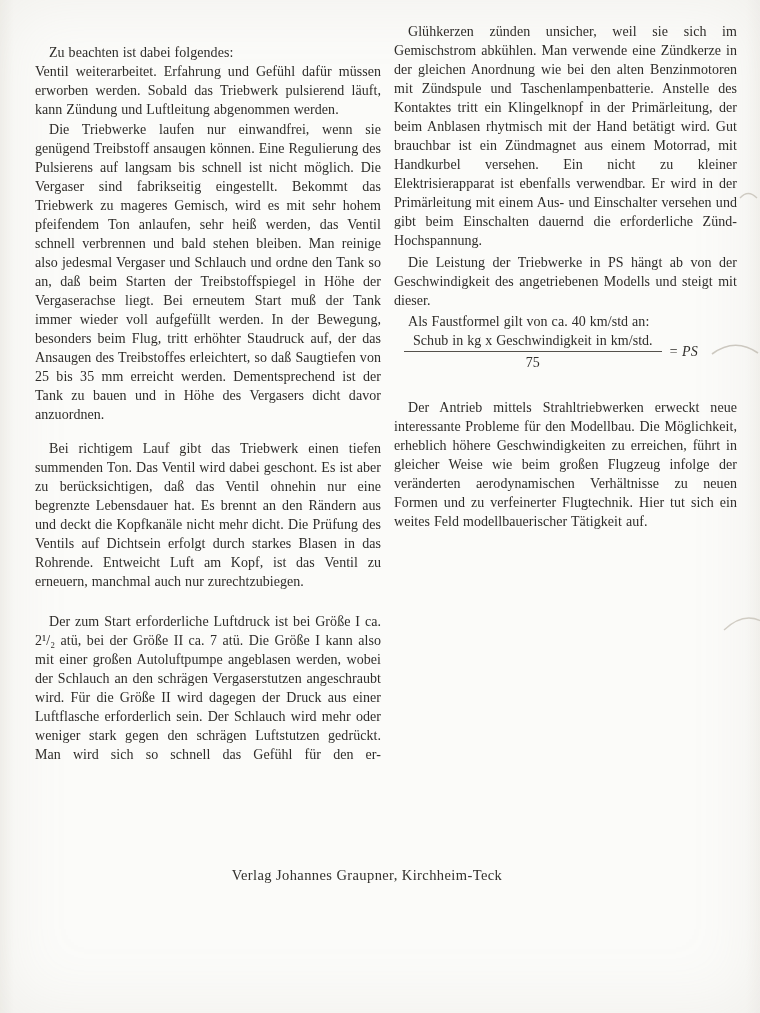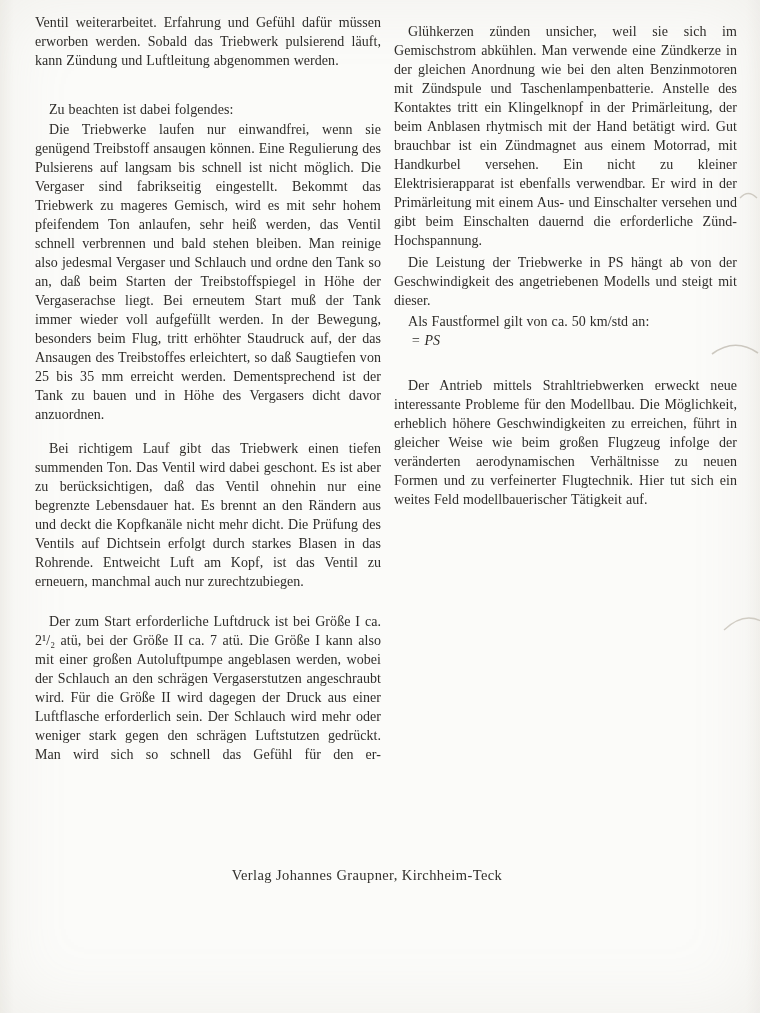--- a/index.html
+++ b/index.html
@@ -28,32 +28,36 @@
           font-size:14.5px;letter-spacing:.4px;color:#33312d;}
   .artifacts{position:absolute;left:0;top:0;pointer-events:none;opacity:.8;}
 </style>
 </head>
 <body>
 
 <div class="page">
 
   <div class="content">
     <div class="col">
+        <p class="para ind" style="margin-top: 30px;"><span>Zu beachten ist dabei folgendes:</span></p>
         <p class="para" style="margin-top: 0px;"><span>Ventil weiterarbeitet. Erfahrung und Gefühl dafür müssen erworben werden. Sobald das Triebwerk pulsierend läuft, kann Zündung und Luftleitung abgenommen werden.</span></p>
-        <p class="para ind" style="margin-top: 30px;"><span>Zu beachten ist dabei folgendes:</span></p>
         <p class="para ind" style="margin-top: 1px;"><span>Die Triebwerke laufen nur einwandfrei, wenn sie genügend Treibstoff ansaugen können. Eine Regulierung des Pulsierens auf langsam bis schnell ist nicht möglich. Die Vergaser sind fabrikseitig eingestellt. Bekommt das Triebwerk zu mageres Gemisch, wird es mit sehr hohem pfeifendem Ton anlaufen, sehr heiß werden, das Ventil schnell verbrennen und bald stehen bleiben. Man reinige also jedesmal Vergaser und Schlauch und ordne den Tank so an, daß beim Starten der Treibstoffspiegel in Höhe der Vergaserachse liegt. Bei erneutem Start muß der Tank immer wieder voll aufgefüllt werden. In der Bewegung, besonders beim Flug, tritt erhöhter Staudruck auf, der das Ansaugen des Treibstoffes erleichtert, so daß Saugtiefen von 25 bis 35 mm erreicht werden. Dementsprechend ist der Tank zu bauen und in Höhe des Vergasers dicht davor anzuordnen.</span></p>
         <p class="para ind" style="margin-top: 15px;"><span>Bei richtigem Lauf gibt das Triebwerk einen tiefen summenden Ton. Das Ventil wird dabei geschont. Es ist aber zu berücksichtigen, daß das Ventil ohnehin nur eine begrenzte Lebensdauer hat. Es brennt an den Rändern aus und deckt die Kopfkanäle nicht mehr dicht. Die Prüfung des Ventils auf Dichtsein erfolgt durch starkes Blasen in das Rohrende. Entweicht Luft am Kopf, ist das Ventil zu erneuern, manchmal auch nur zurechtzubiegen.</span></p>
         <p class="para ind cont" style="margin-top: 21px;"><span>Der zum Start erforderliche Luftdruck ist bei Größe I ca. 2¹/₂ atü, bei der Größe II ca. 7 atü. Die Größe I kann also mit einer großen Autoluftpumpe angeblasen werden, wobei der Schlauch an den schrägen Vergaserstutzen angeschraubt wird. Für die Größe II wird dagegen der Druck aus einer Luftflasche erforderlich sein. Der Schlauch wird mehr oder weniger stark gegen den schrägen Luftstutzen gedrückt. Man wird sich so schnell das Gefühl für den er-</span></p>
       </div>
     <div class="col col-right">
         <p class="para ind" style="margin-top: 9px;"><b>Glüh</b><span>kerzen zünden unsicher, weil sie sich im Gemischstrom abkühlen. Man verwende eine </span><b>Zünd</b><span>kerze in der gleichen Anordnung wie bei den alten Benzinmotoren mit Zündspule und Taschenlampenbatterie. Anstelle des Kontaktes tritt ein Klingelknopf in der Primärleitung, der beim Anblasen rhytmisch mit der Hand betätigt wird. Gut brauchbar ist ein Zündmagnet aus einem Motorrad, mit Handkurbel versehen. Ein nicht zu kleiner Elektrisierapparat ist ebenfalls verwendbar. Er wird in der Primärleitung mit einem Aus- und Einschalter versehen und gibt beim Einschalten dauernd die erforderliche Zünd-Hochspannung.</span></p>
         <p class="para ind" style="margin-top: 3px;"><span>Die Leistung der Triebwerke in PS hängt ab von der Geschwindigkeit des angetriebenen Modells und steigt mit dieser.</span></p>
         <div style="margin-top: 2px;">
-          <div class="para ind">Als Faustformel gilt von ca. 50 km/std an:</div>
+          <div class="para ind">Als Faustformel gilt von ca. 40 km/std an:</div>
           <div class="formula-row">
+            <div class="frac">
+              <div class="frac-num">Schub in kg x Geschwindigkeit in km/std.</div>
+              <div class="frac-den">75</div>
+            </div>
             <div class="frac-res">= PS</div>
           </div>
         </div>
         <p class="para ind" style="margin-top: 26px;"><span>Der Antrieb mittels Strahltriebwerken erweckt neue interessante Probleme für den Modellbau. Die Möglichkeit, erheblich höhere Geschwindigkeiten zu erreichen, führt in gleicher Weise wie beim großen Flugzeug infolge der veränderten aerodynamischen Verhältnisse zu neuen Formen und zu verfeinerter Flugtechnik. Hier tut sich ein weites Feld modellbauerischer Tätigkeit auf.</span></p>
       </div>
   </div>
 
   <svg class="artifacts" width="760" height="1013" viewBox="0 0 760 1013">
     <path d="M740,198 q8,-9 17,0" stroke="#c6c1b7" stroke-width="1.4" fill="none"></path>
     <path d="M712,354 q23,-17 46,-1" stroke="#c2bdb3" stroke-width="1.6" fill="none"></path>

